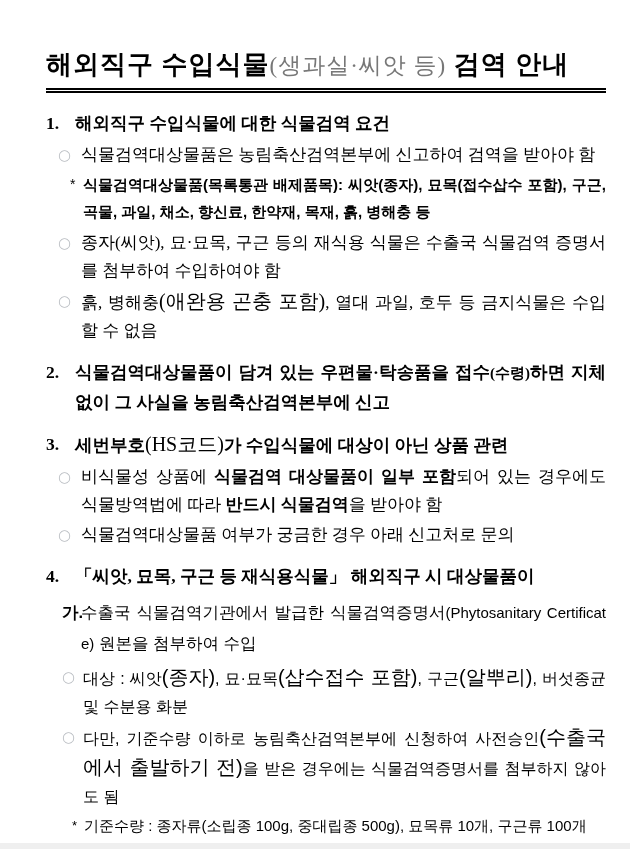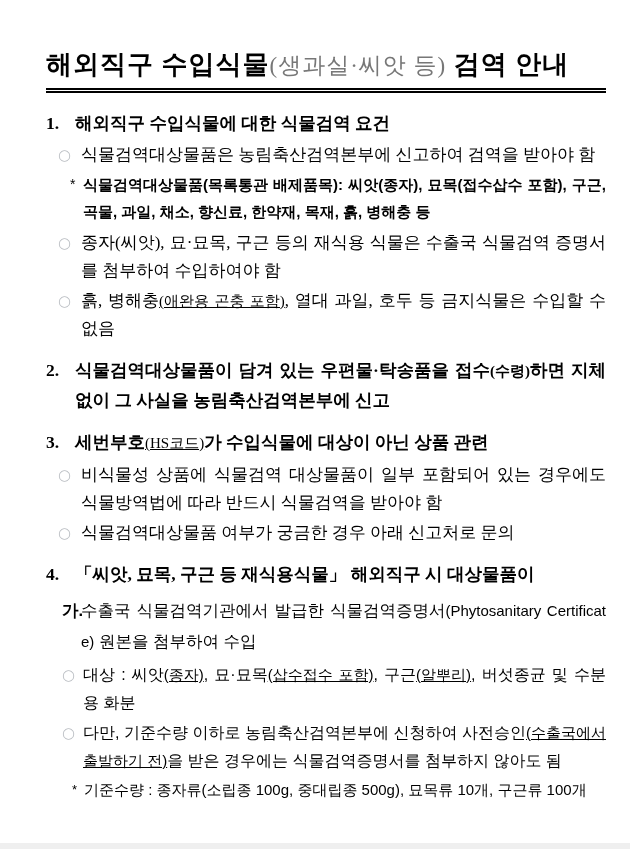--- a/index.html
+++ b/index.html
@@ -29,23 +29,23 @@
 
   
   .shead{
     display:flex;align-items:flex-start;
     font-size:17.5px;font-weight:bold;line-height:29px;
     margin:0 0 3px 0;
   }
   .snum{flex:none;width:29px;}
   .stext{flex:1;}
   .jt{text-align:justify;word-break:break-all;}
-  .paren-sm{font-weight:normal;font-size:15px;text-decoration:underline;}
+  .paren-sm{font-weight:normal;font-size:20px;}
   .paren-sm-b{font-size:15px;}
-  .b{font-weight:normal;}
+  .b{font-weight:bold;}
 
   
   .row{display:flex;align-items:flex-start;margin:0 0 2px 0;}
   .mk{flex:none;}
   .circle{width:23px;padding-left:12px;color:#b9bdc2;font-size:15px;line-height:28px;
           font-family:"DejaVu Sans","Liberation Sans",sans-serif;}
   .txt{flex:1;}
   .body-row{font-size:17px;line-height:28px;}
 
   

